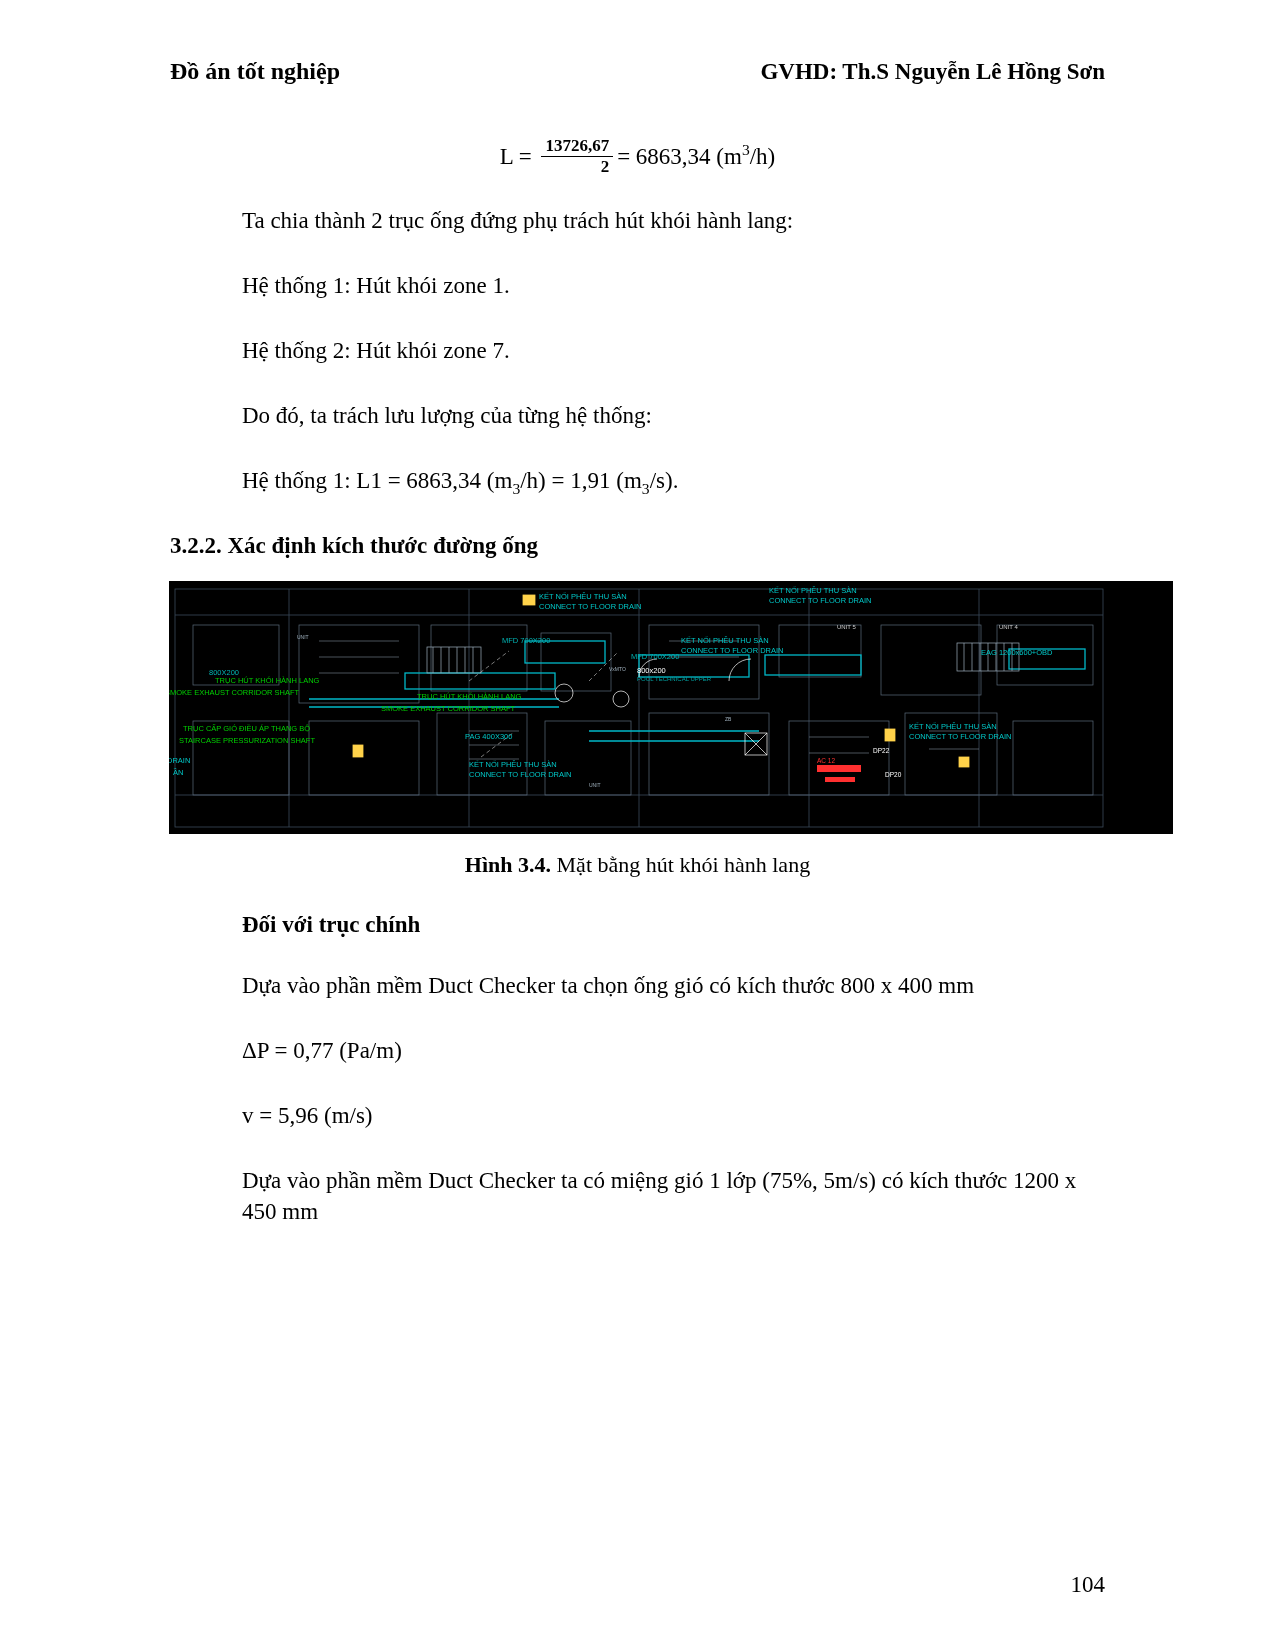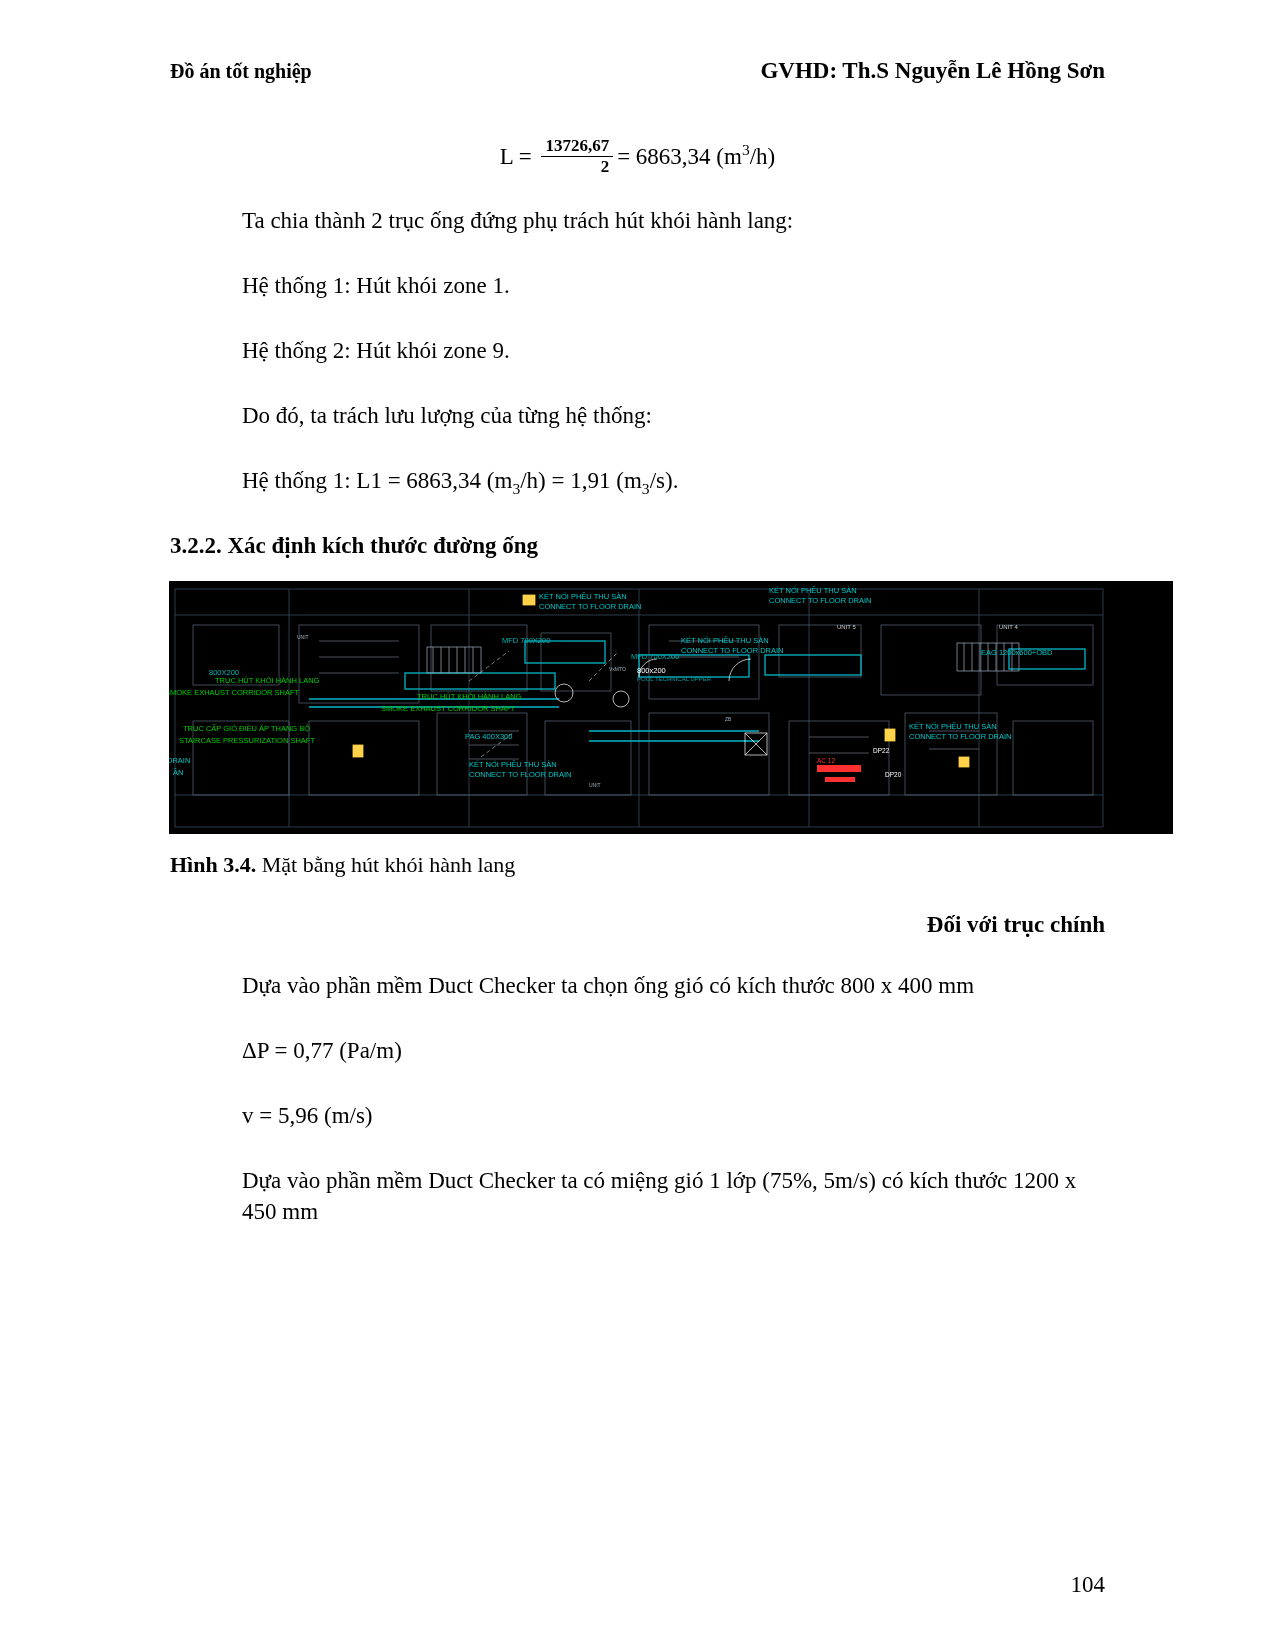--- a/index.html
+++ b/index.html
@@ -27,21 +27,21 @@
     position: absolute;
     top: 58px;
     left: 170px;
     right: 170px;
     display: flex;
     justify-content: space-between;
     align-items: baseline;
     font-weight: bold;
     font-size: 24px;
   }
-  .header .left { font-size: 20px; }
+  .header .left { font-size: 24px; }
   .header .right { font-size: 23px; }
 
   
   .content {
     position: absolute;
     top: 120px;
     left: 170px;
     width: 935px;
   }
   .formula-line {
@@ -83,25 +83,24 @@
     font-size: 23px;
     font-weight: bold;
     margin: 0 0 22px 0;
     padding-left: 0;
   }
   .subheading {
     font-size: 23px;
     font-weight: bold;
     margin: 0 0 32px 0;
     padding-left: 72px;
-    text-align: right;
   }
   .caption {
     font-size: 22px;
-    text-align: left;
+    text-align: center;
     margin: 18px 0 34px 0;
   }
   .caption b { font-weight: bold; }
   sup { font-size: 0.68em; vertical-align: super; }
   sub { font-size: 0.68em; vertical-align: sub; }
 
   
   .figure {
     width: 1004px;
     height: 253px;
@@ -131,21 +130,21 @@
   </div>
 
   <div class="content">
 
     <div class="formula-line">
       <span>L = </span><span class="frac"><span class="num">13726,67</span><span class="den">2</span></span><span>= 6863,34 (m</span><sup>3</sup><span>/h)</span>
     </div>
 
     <p class="para">Ta chia thành 2 trục ống đứng phụ trách hút khói hành lang:</p>
     <p class="para">Hệ thống 1: Hút khói zone 1.</p>
-    <p class="para">Hệ thống 2: Hút khói zone 9.</p>
+    <p class="para">Hệ thống 2: Hút khói zone 7.</p>
     <p class="para">Do đó, ta trách lưu lượng của từng hệ thống:</p>
 
     <p class="para">
       <span>Hệ thống 1: L1 = 6863,34 (m</span><sub>3</sub><span>/h) = 1,91 (m</span><sub>3</sub><span>/s).</span>
     </p>
 
 
     <div class="heading">3.2.2. Xác định kích thước đường ống</div>
 
     <div class="figure">

